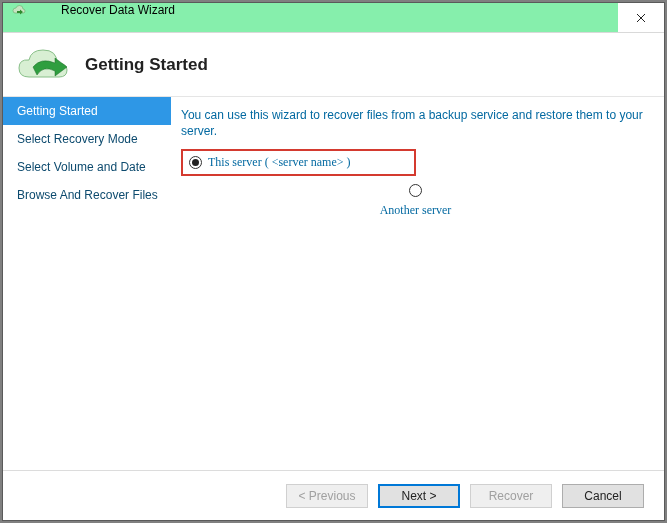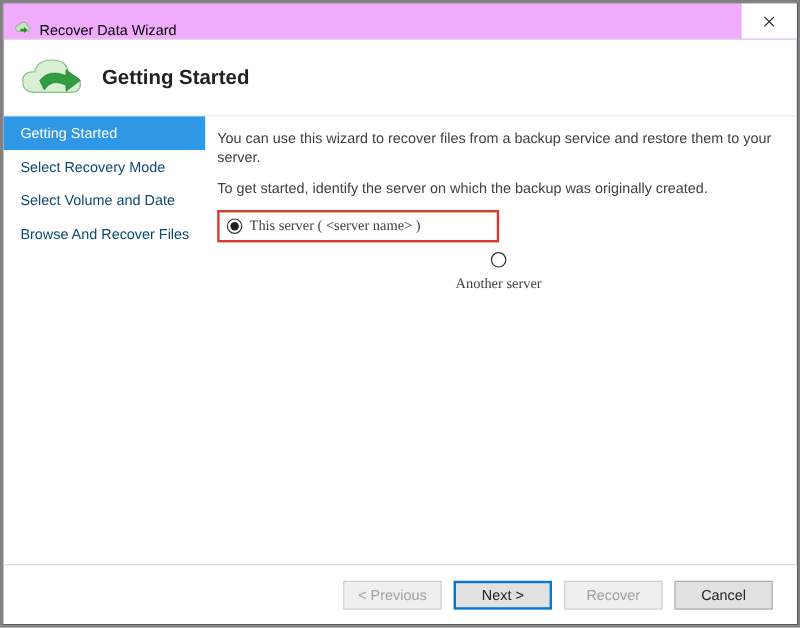--- a/index.html
+++ b/index.html
@@ -20,23 +20,24 @@
     background: #fff;
     border: 1px solid #5a5a5a;
     display: flex;
     flex-direction: column;
     position: relative;
   }
   .titlebar {
     height: 30px;
     border-bottom: 1px solid #d9d9d9;
     display: flex;
-    align-items: flex-end;
+    align-items: flex-start;
     padding-left: 8px;
-    background: #f0abfc;
+    background: #86efac;
+    gap: 28px;
   }
   .titlebar .icon {
     width: 16px; height: 16px;
     margin-right: 6px;
     display: flex; align-items: center; justify-content: center;
   }
   .titlebar .title {
     color: #000;
   }
   .close-btn {
@@ -76,21 +77,21 @@
     cursor: default;
     white-space: nowrap;
   }
   .step.active {
     background: #2e97e6;
     color: #fff;
   }
   .content {
     flex: 1;
     padding: 10px 16px 10px 10px;
-    color: #404040;
+    color: #0369a1;
   }
   .content p { margin: 0 0 10px 0; line-height: 16px; }
   .radio-row {
     display: flex;
     align-items: center;
     gap: 6px;
     margin: 6px 0;
     padding: 2px 4px;
     font-family: Liberation Serif, serif;
   }
@@ -178,21 +179,20 @@
   <div class="body">
     <div class="sidebar">
       <div class="step active">Getting Started</div>
       <div class="step">Select Recovery Mode</div>
       <div class="step">Select Volume and Date</div>
       <div class="step">Browse And Recover Files</div>
     </div>
 
     <div class="content">
       <p>You can use this wizard to recover files from a backup service and restore them to your server.</p>
-      <p>To get started, identify the server on which the backup was originally created.</p>
 
       <div class="radio-row highlighted">
         <span class="radio checked"></span>
         <span>This server (   &lt;server name&gt;    )</span>
       </div>
 
       <div class="radio-row" style="margin-left:2px;flex-direction:column;">
         <span class="radio"></span>
         <span>Another server</span>
       </div>

